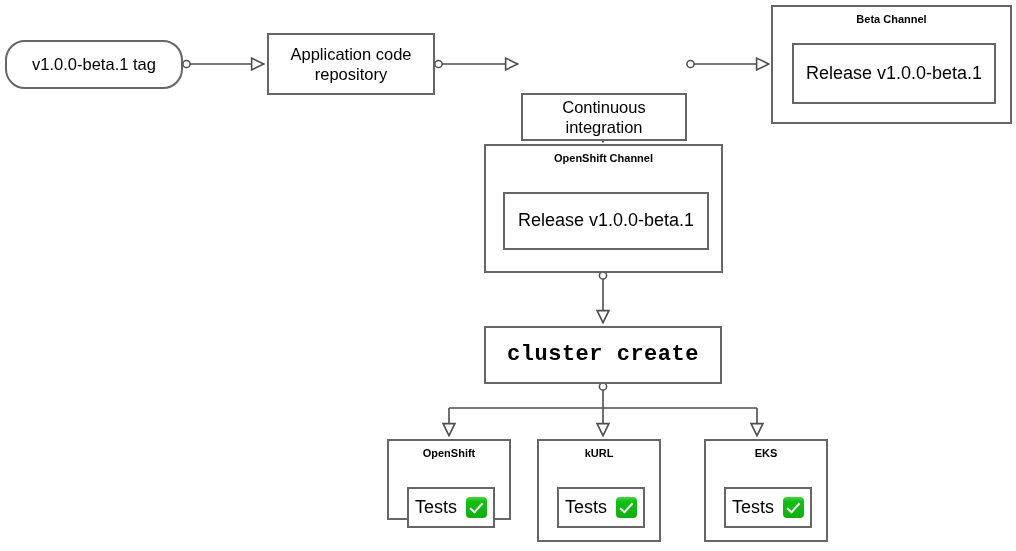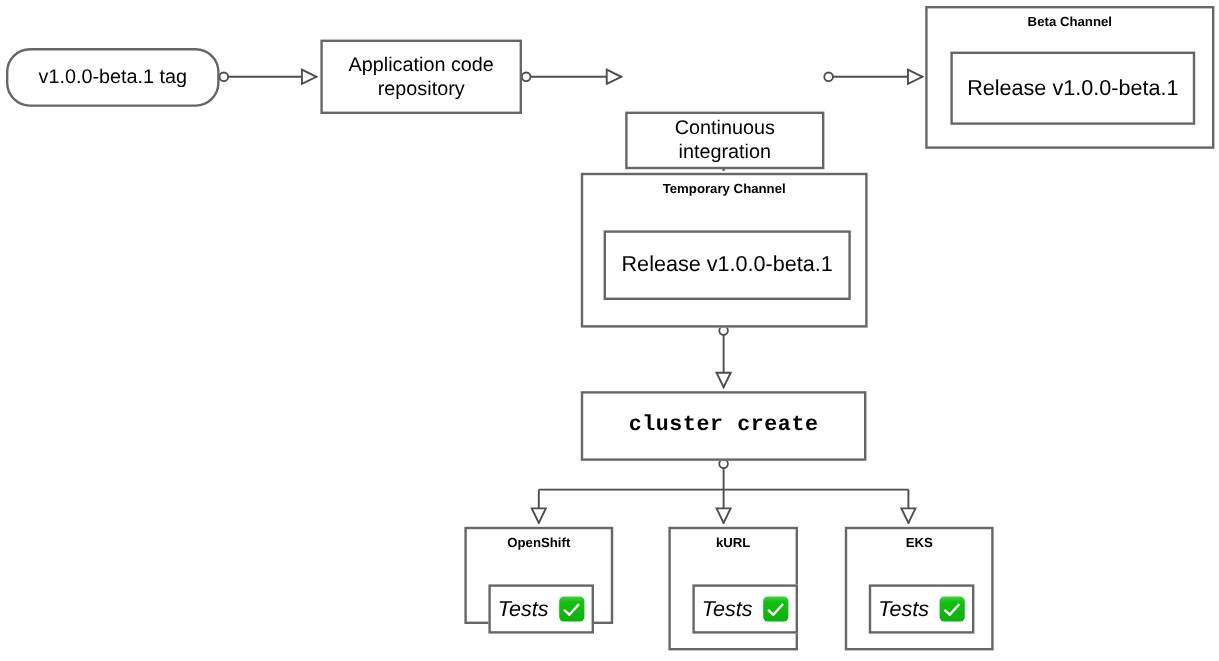--- a/index.html
+++ b/index.html
@@ -66,29 +66,28 @@
     display: flex;
     align-items: center;
     justify-content: center;
     text-align: center;
     font-size: 18px;
     color: #000000;
   }
   .mono-node {
     font-family: "Liberation Mono", "DejaVu Sans Mono", monospace;
     font-weight: bold;
-    font-size: 18px;
+    font-size: 22px;
     letter-spacing: 0.5px;
   }
   .test-row {
     display: flex;
     align-items: center;
     justify-content: flex-start;
     gap: 9px;
-    font-style: italic;
   }
   .check-icon {
     display: inline-block;
     width: 21px;
     height: 21px;
     border-radius: 4px;
     background: linear-gradient(180deg, #45d544 0%, #13bf12 22%, #0fae0f 100%);
     position: relative;
     flex: 0 0 auto;
   }
@@ -154,41 +153,41 @@
   </div>
 
   <div class="node container" style="left:771px; top:5px; width:241px; height:119px;">
     <div class="container-title">Beta Channel</div>
     <div class="inner-node" style="left:19px; top:36px; width:204px; height:61px;">
       <span>Release v1.0.0-beta.1</span>
     </div>
   </div>
 
   <div class="node container" style="left:484px; top:144px; width:239px; height:129px;">
-    <div class="container-title">Temporary Channel</div>
+    <div class="container-title">OpenShift Channel</div>
     <div class="inner-node" style="left:17px; top:46px; width:206px; height:58px;">
       <span>Release v1.0.0-beta.1</span>
     </div>
   </div>
 
   <div class="node mono-node" style="left:484px; top:326px; width:238px; height:58px;">
     <span>cluster create</span>
   </div>
 
   <div class="node container" style="left:387px; top:439px; width:124px; height:81px;">
     <div class="container-title">OpenShift</div>
     <div class="inner-node" style="left:18px; top:46px; width:88px; height:41px;">
       <span class="test-row">
         <span>Tests</span>
         <span class="check-icon"></span>
       </span>
     </div>
   </div>
 
-  <div class="node container" style="left:557px; top:439px; width:108px; height:103px;">
+  <div class="node container" style="left:537px; top:439px; width:124px; height:103px;">
     <div class="container-title">kURL</div>
     <div class="inner-node" style="left:18px; top:46px; width:88px; height:41px;">
       <span class="test-row">
         <span>Tests</span>
         <span class="check-icon"></span>
       </span>
     </div>
   </div>
 
   <div class="node container" style="left:704px; top:439px; width:124px; height:103px;">

